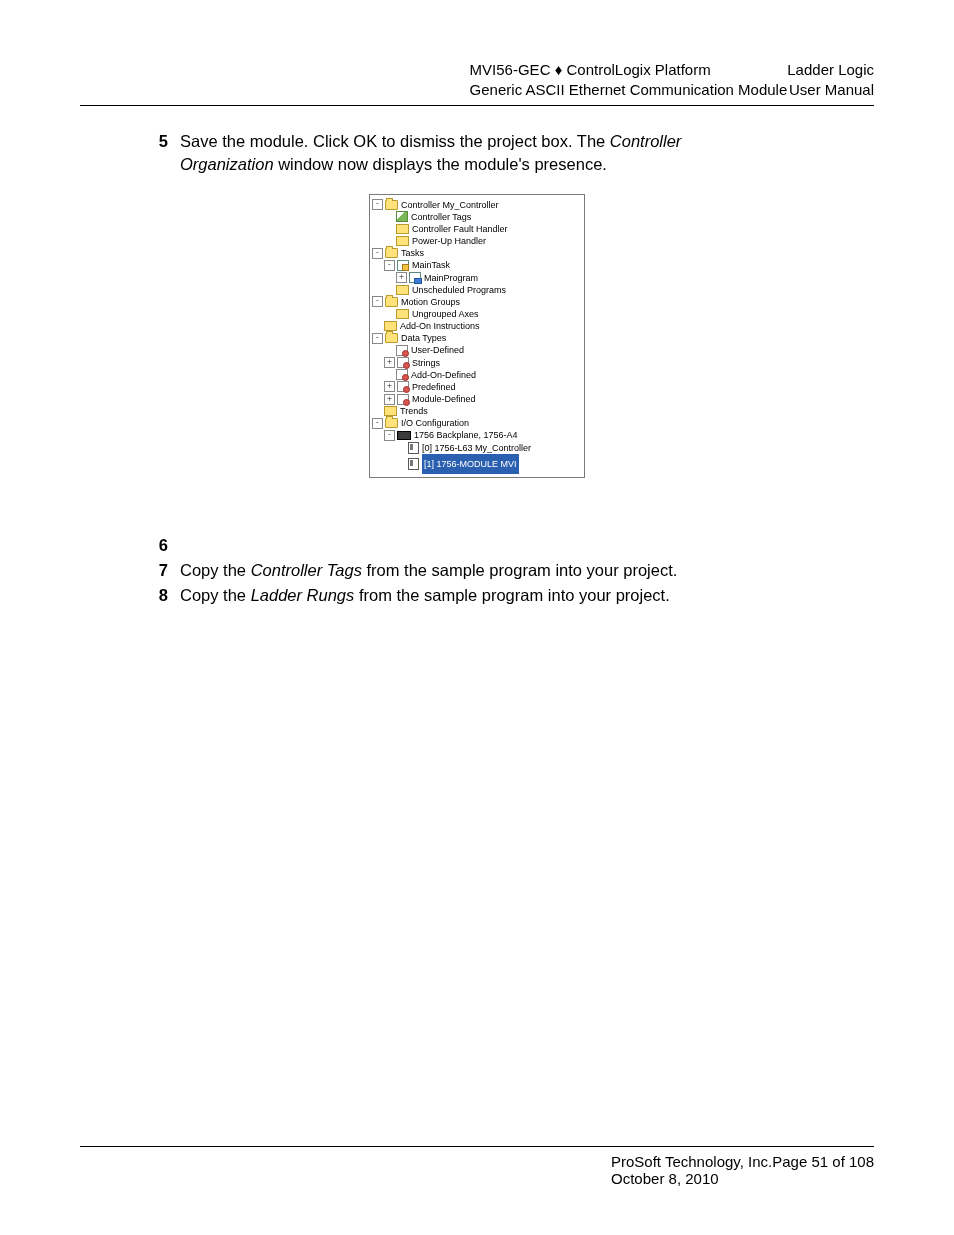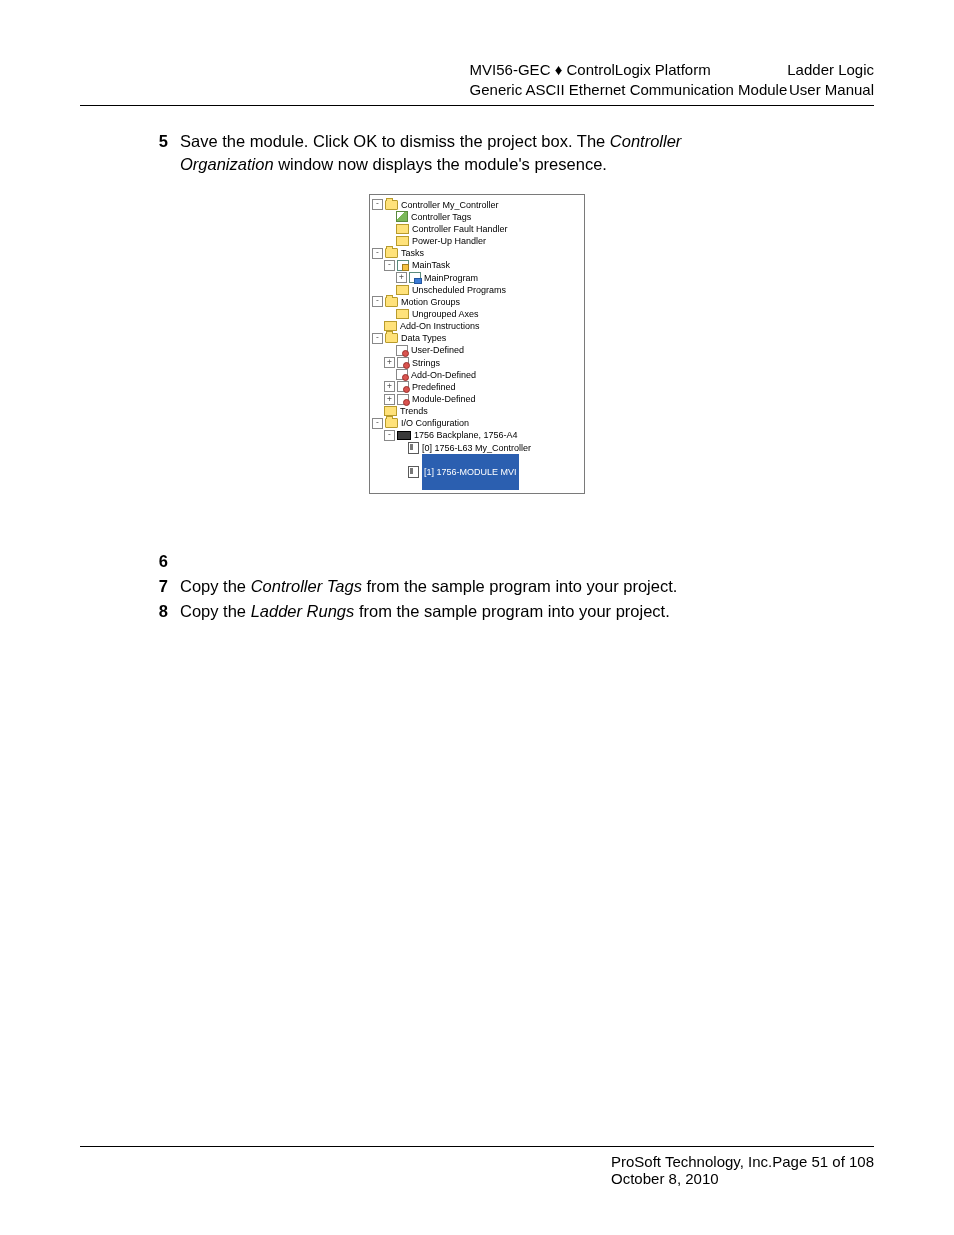--- a/index.html
+++ b/index.html
@@ -23,21 +23,21 @@
   .ico-tags{background:linear-gradient(135deg,#fff 40%,#7bb858 41%);border:1px solid #5a8a3c;width:10px;height:9px}
   .ico-task{background:#fff;border:1px solid #5a8a7c;width:10px;height:9px;position:relative}
   .ico-task::after{content:"";position:absolute;right:-1px;bottom:-1px;width:5px;height:5px;background:#f5c242;border:1px solid #a07c1c}
   .ico-prog{background:#fff;border:1px solid #5a8a7c;width:10px;height:9px;position:relative}
   .ico-prog::after{content:"";position:absolute;right:-2px;bottom:-2px;width:6px;height:4px;background:#3a7bd5;border:1px solid #2456a0}
   .ico-dt{background:#fff;border:1px solid #888;width:10px;height:9px;position:relative}
   .ico-dt::after{content:"";position:absolute;right:-2px;bottom:-2px;width:5px;height:5px;background:#d9534f;border:1px solid #9c2f2b;border-radius:50%}
   .ico-chassis{background:#3a3a3a;border:1px solid #000;width:12px;height:7px}
   .ico-slot{background:#fff;border:1px solid #5a5a5a;width:9px;height:10px}
   .ico-slot::after{content:"";display:block;margin:1px;width:3px;height:6px;background:#777}
-  .selected{background:#2b5fb0;color:#fff;padding:12px 2px}
+  .selected{background:#2b5fb0;color:#fff;padding:4px 2px}
   .ftr{position:absolute;left:80px;right:80px;bottom:48px;font-size:15px}
   .ftr-rule{border:none;border-top:1px solid #000;margin:0 0 6px 0}
   .ftr-row{display:flex;justify-content:flex-end}
 </style>
 </head>
 <body>
 
 <div class="page">
   <div class="hdr">
     <div class="lt">

